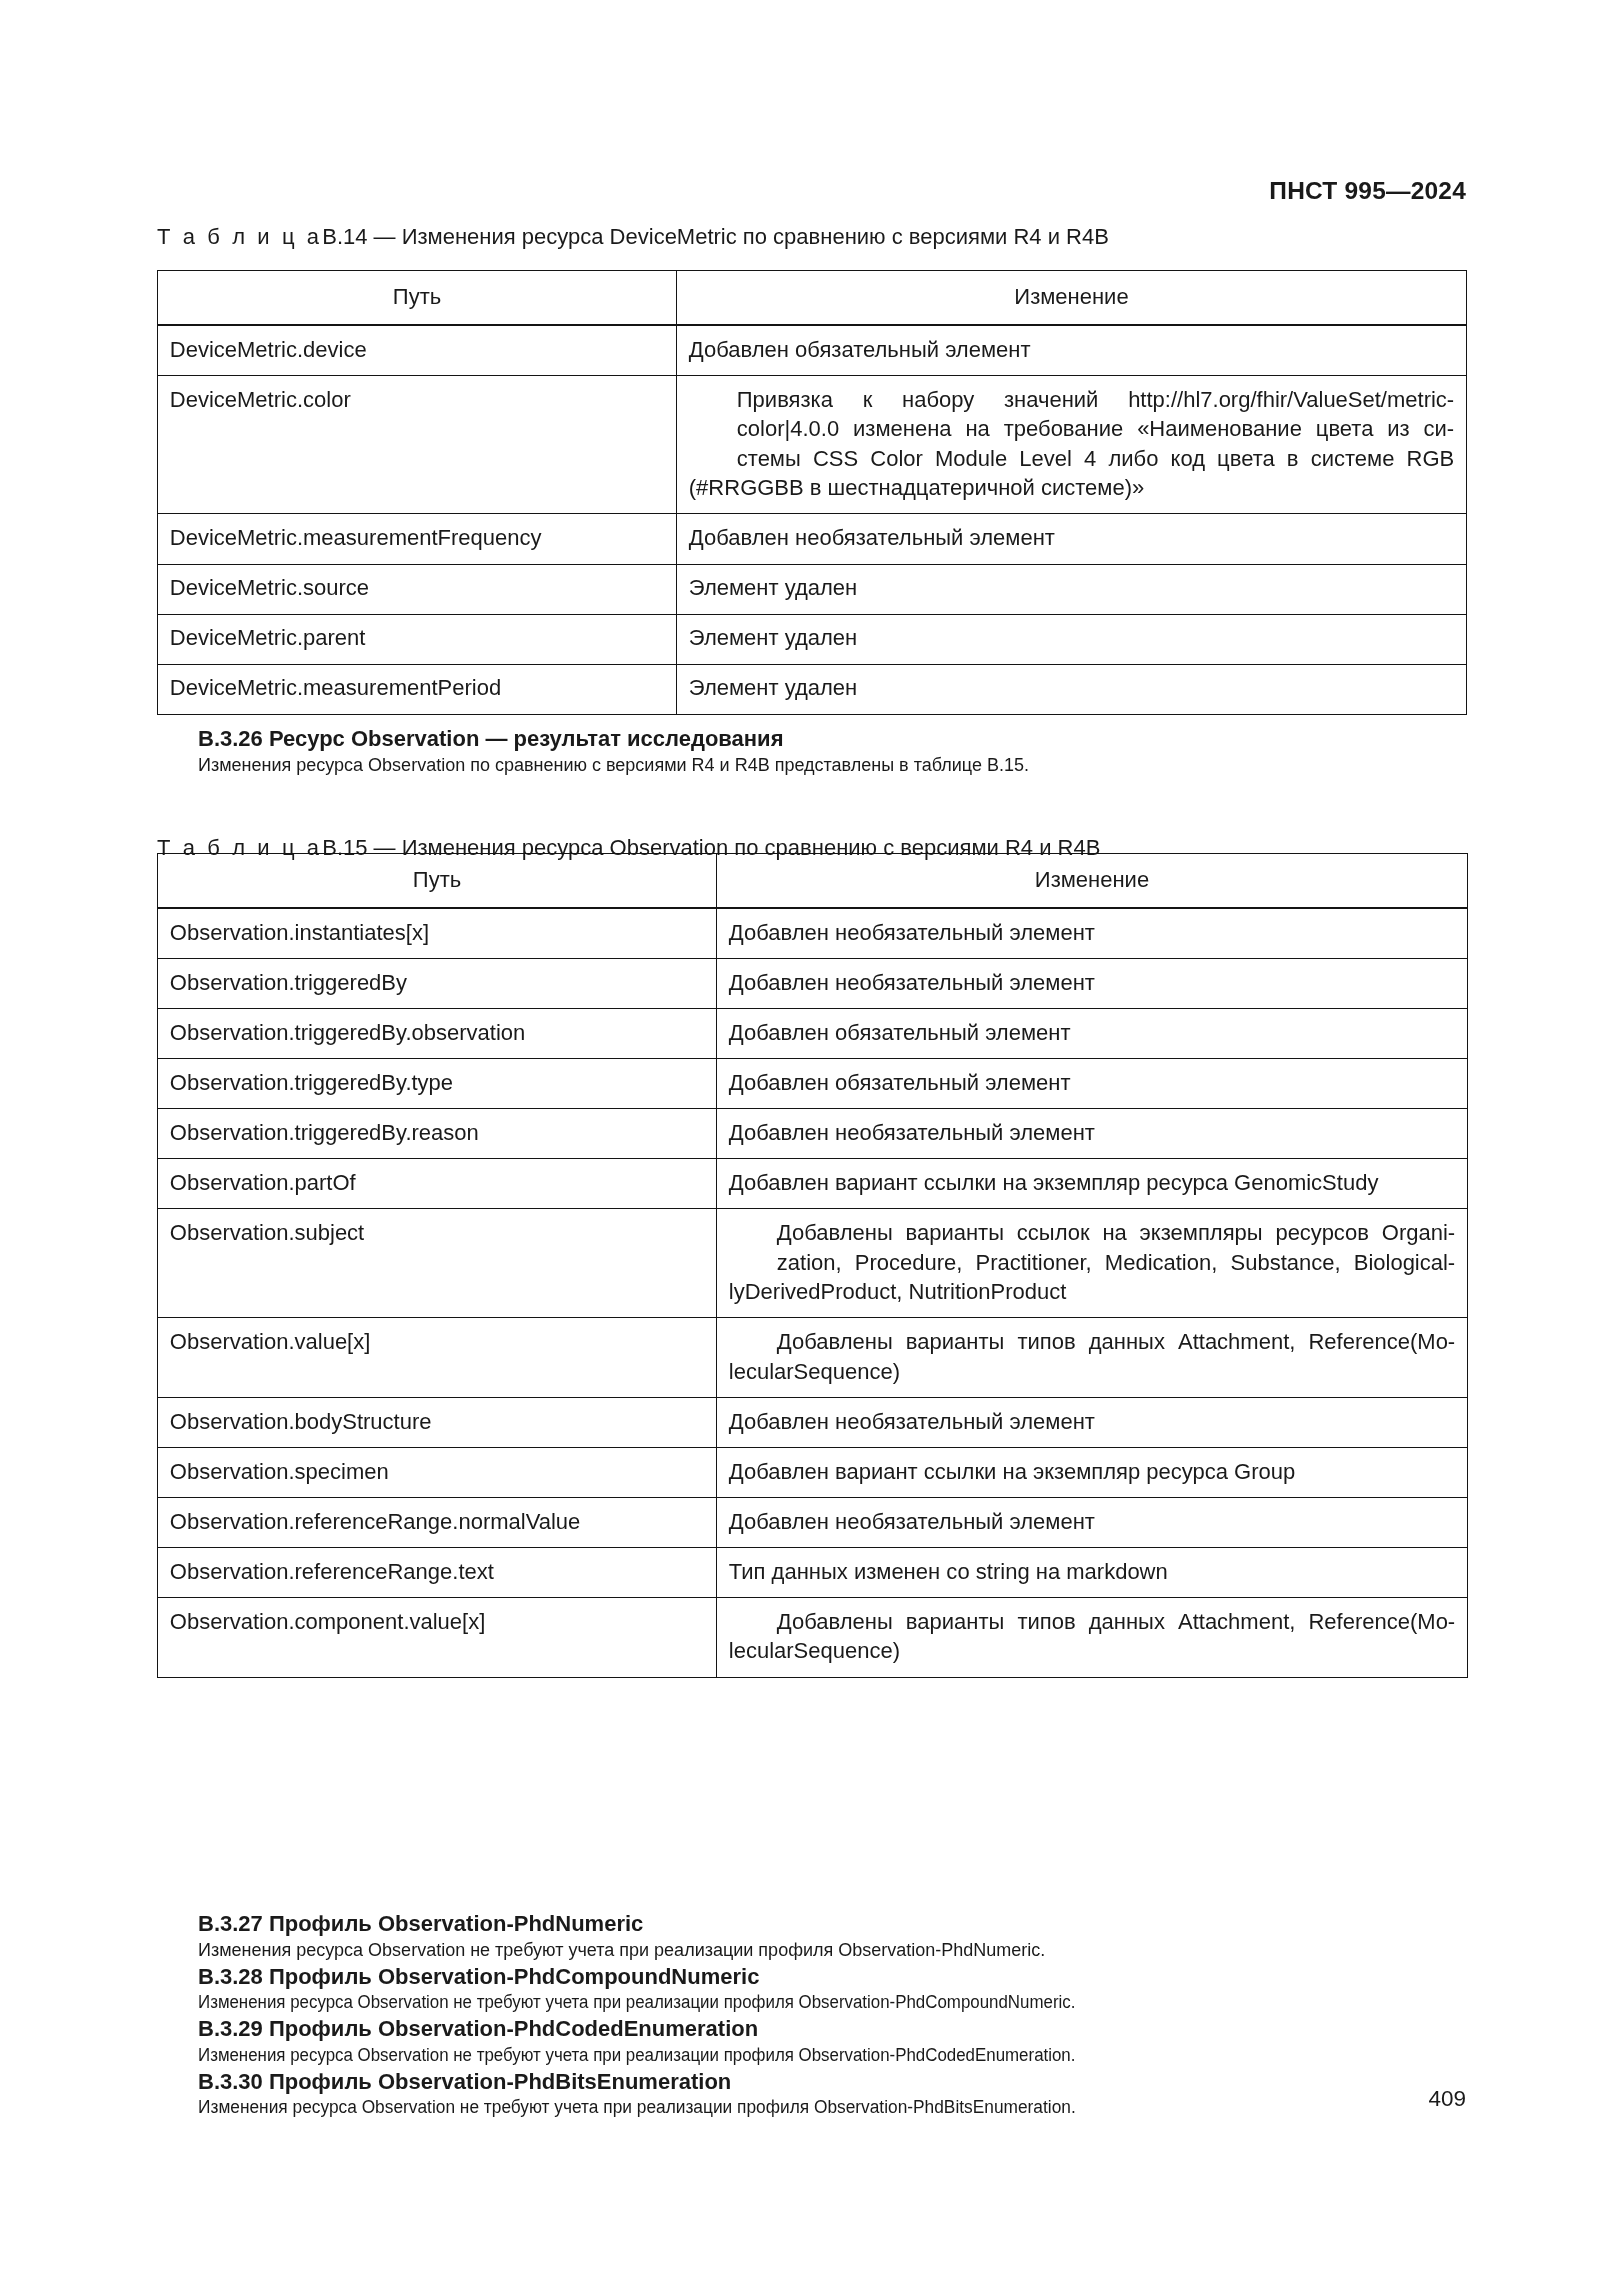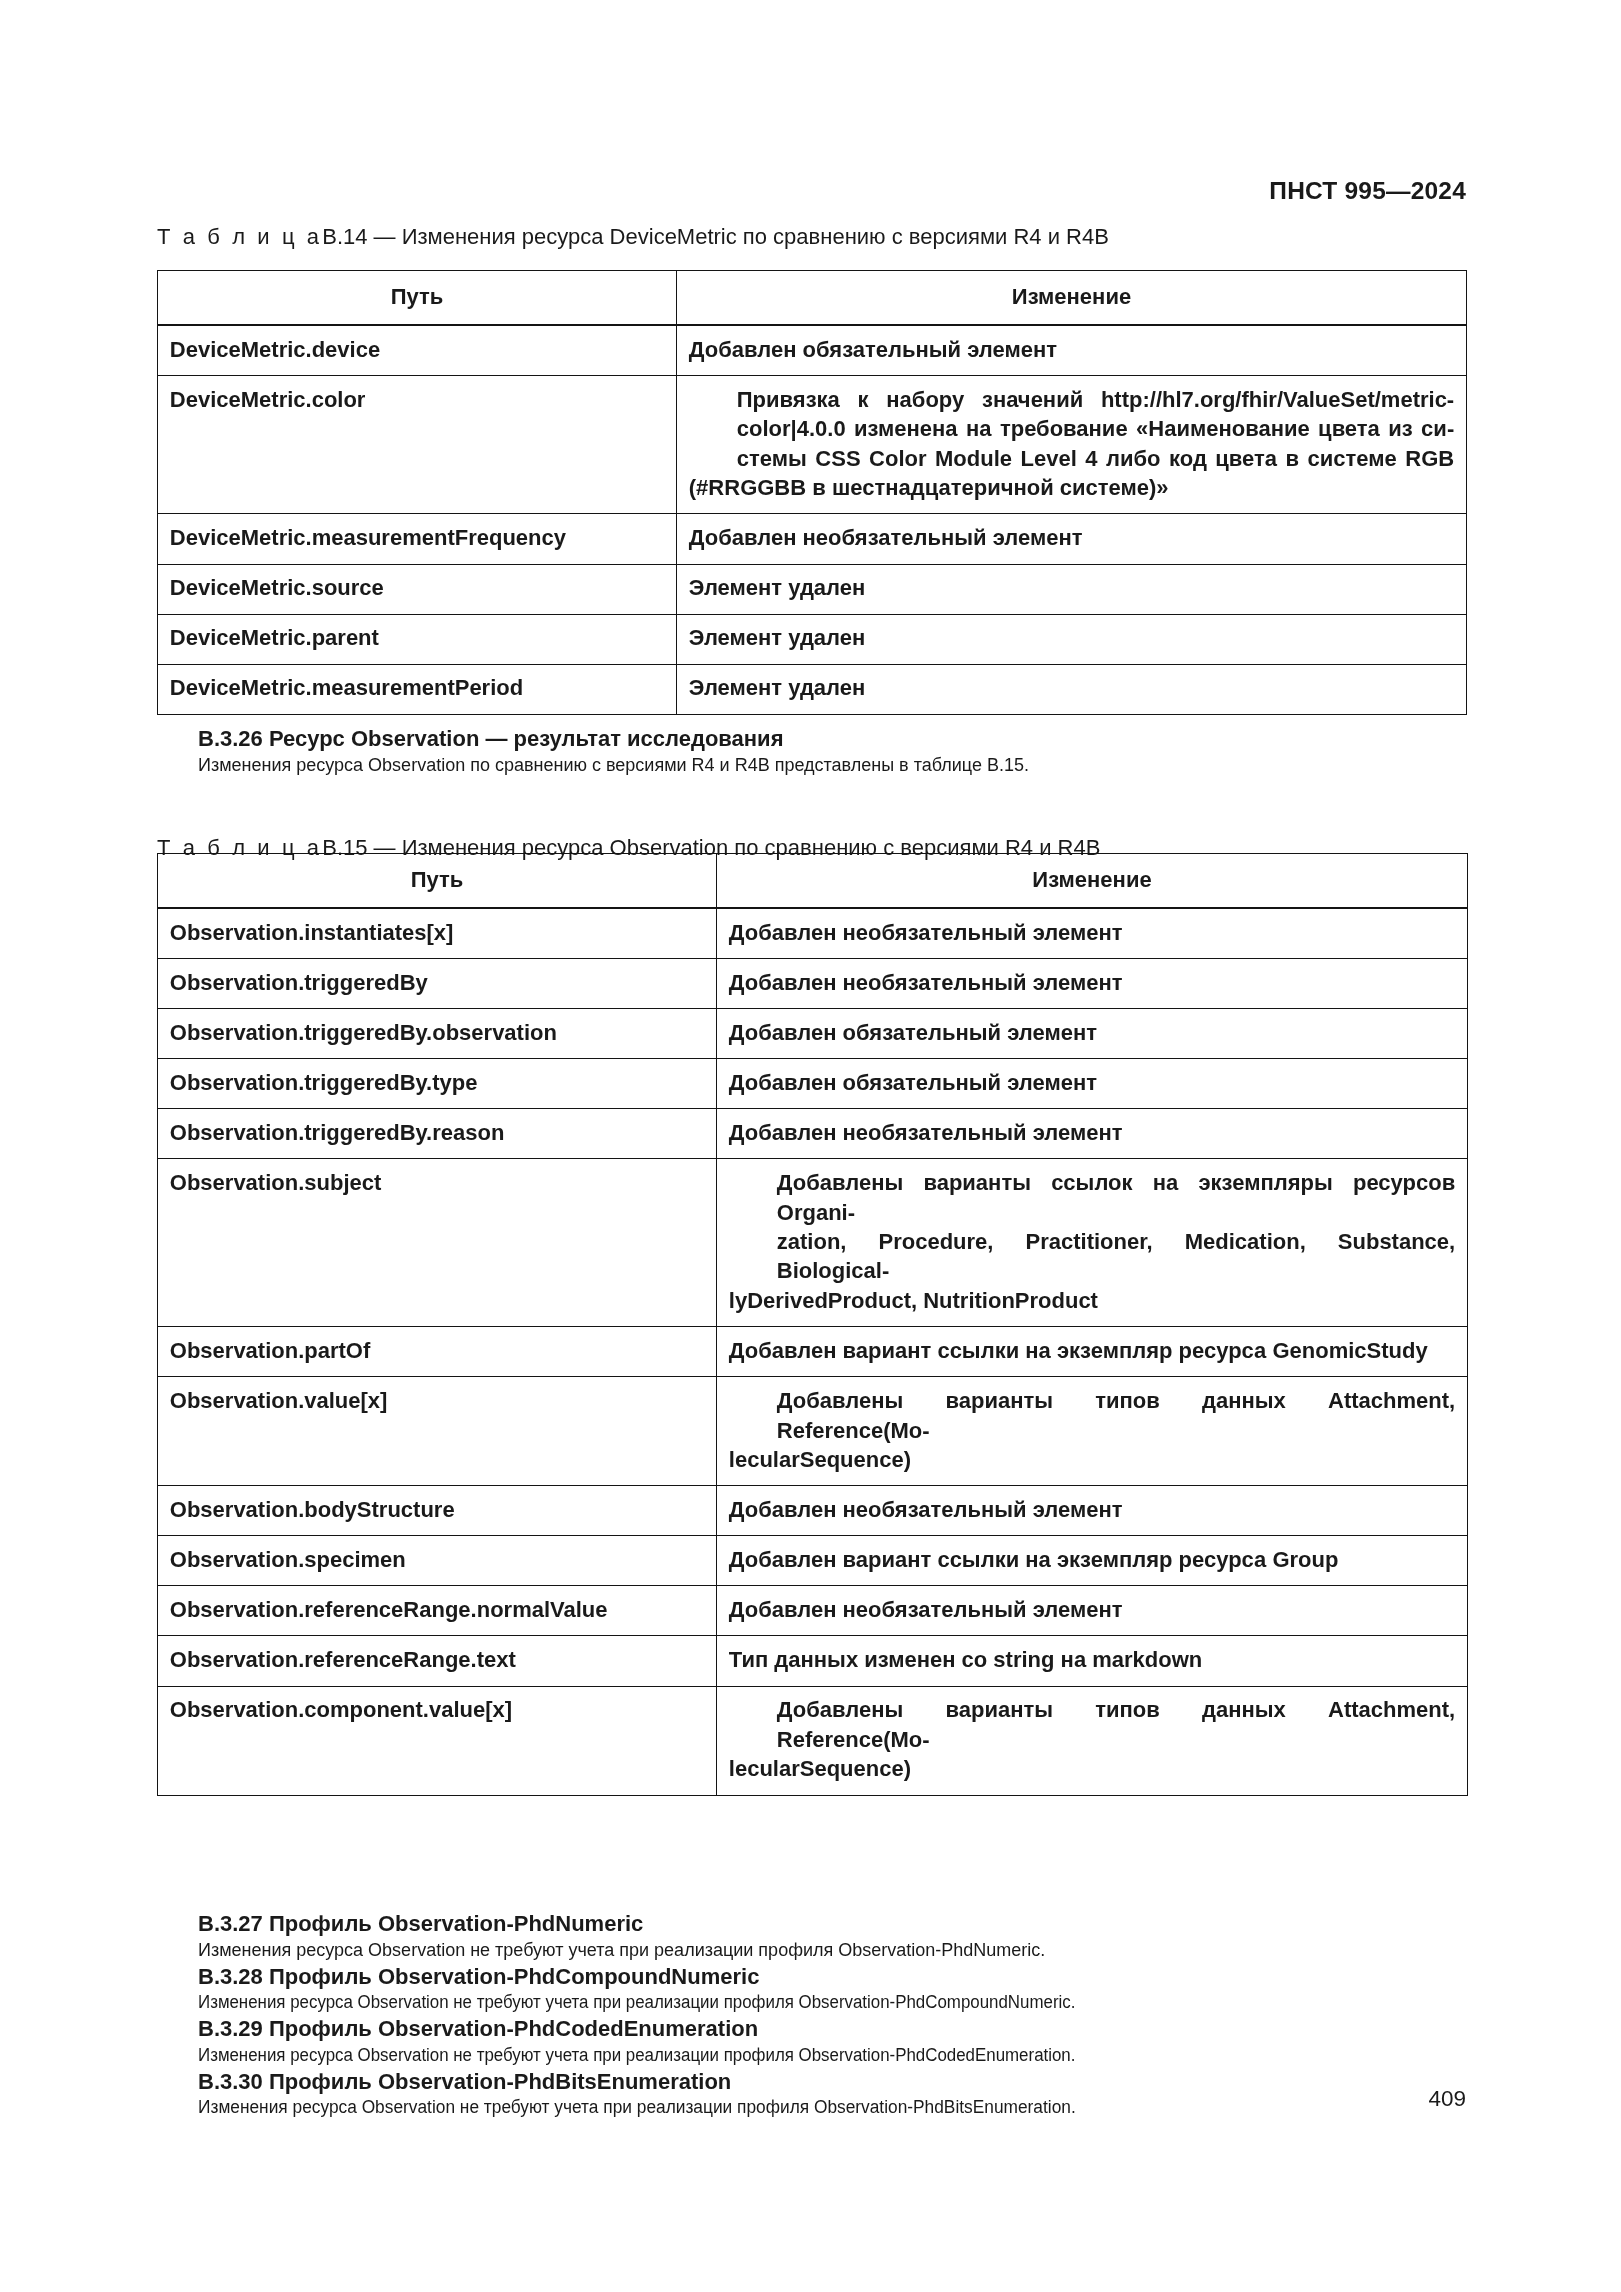--- a/index.html
+++ b/index.html
@@ -60,21 +60,21 @@
     table-layout: fixed;
     font-size: 22px;
     line-height: 1.34;
   }
   table.data-table th,
   table.data-table td {
     border: 1.6px solid #141414;
     padding: 8.8px 11.8px 10.8px 11.8px;
     vertical-align: top;
     text-align: left;
-    font-weight: bold;
+    font-weight: normal;
     word-wrap: break-word;
     overflow-wrap: break-word;
   }
   table.data-table thead th {
     text-align: center;
     padding-top: 10.8px;
     padding-bottom: 12.7px;
     border-bottom-width: 2.5px;
   }
   table.data-table tbody td {
@@ -240,32 +240,32 @@
           </tr>
           <tr>
             <td>Observation.triggeredBy.type</td>
             <td>Добавлен обязательный элемент</td>
           </tr>
           <tr>
             <td>Observation.triggeredBy.reason</td>
             <td>Добавлен необязательный элемент</td>
           </tr>
           <tr>
+            <td>Observation.partOf</td>
+            <td>Добавлен вариант ссылки на экземпляр ресурса GenomicStudy</td>
+          </tr>
+          <tr>
             <td>Observation.subject</td>
             <td class="justify">
               <span class="jline">Добавлены варианты ссылок на экземпляры ресурсов Organi-</span>
               <span class="jline">zation, Procedure, Practitioner, Medication, Substance, Biological-</span>
               <span class="jline-last">lyDerivedProduct, NutritionProduct</span>
             </td>
           </tr>
           <tr>
-            <td>Observation.partOf</td>
-            <td>Добавлен вариант ссылки на экземпляр ресурса GenomicStudy</td>
-          </tr>
-          <tr>
             <td>Observation.value[x]</td>
             <td class="justify">
               <span class="jline">Добавлены варианты типов данных Attachment, Reference(Mo-</span>
               <span class="jline-last">lecularSequence)</span>
             </td>
           </tr>
           <tr>
             <td>Observation.bodyStructure</td>
             <td>Добавлен необязательный элемент</td>
           </tr>

